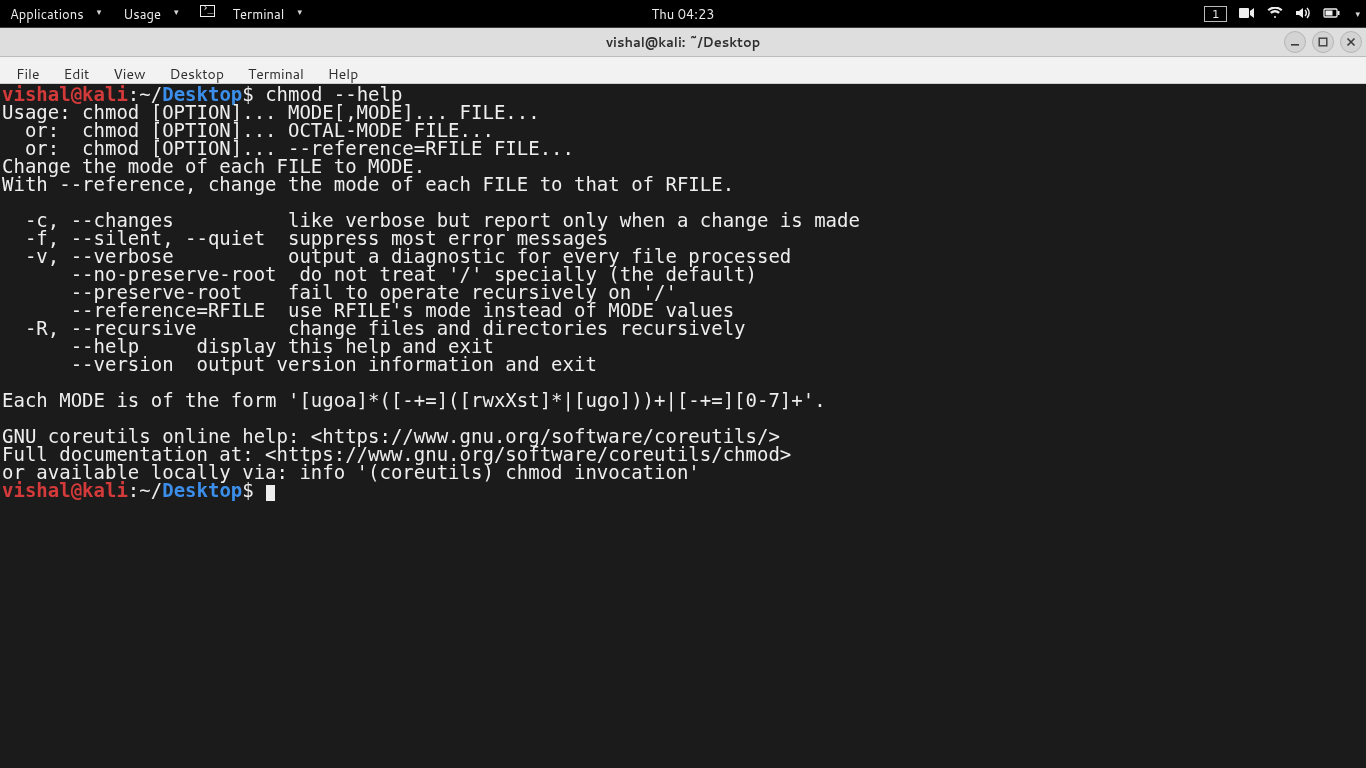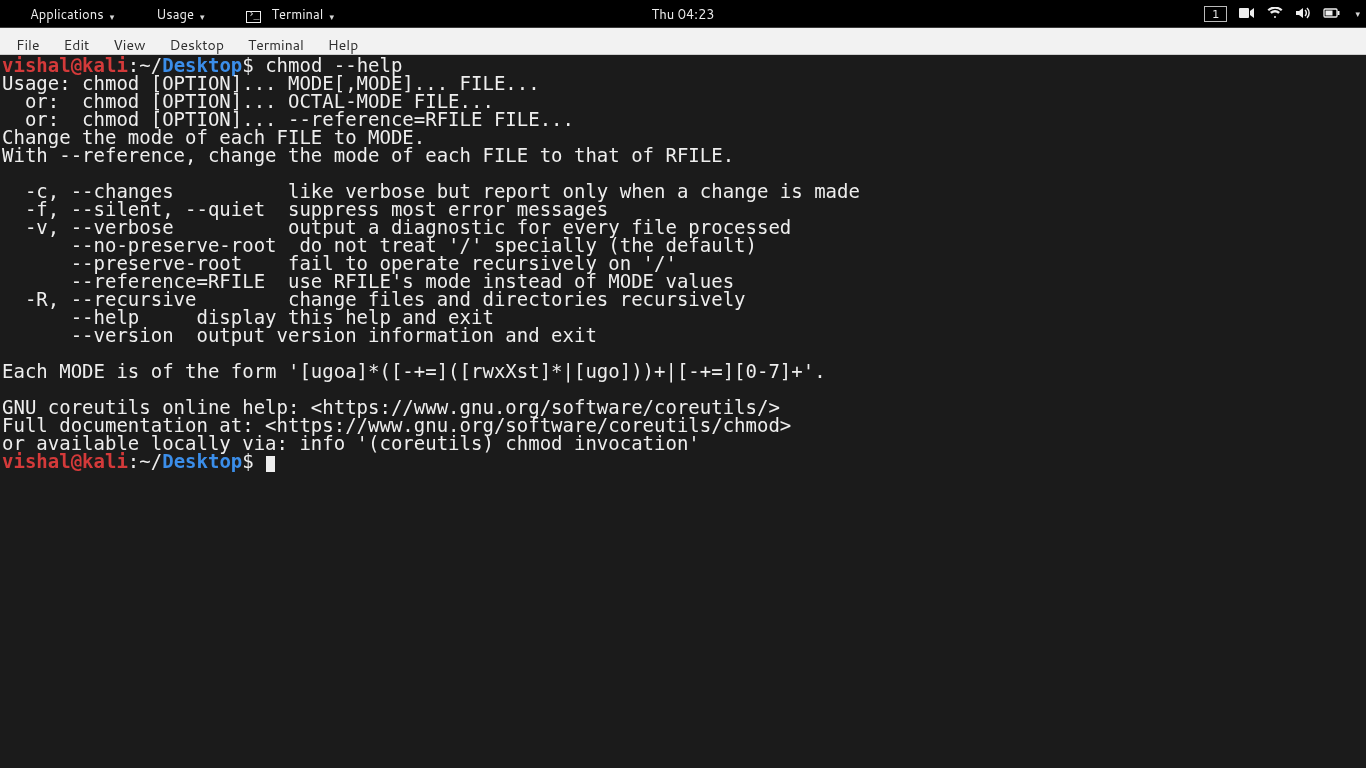--- a/index.html
+++ b/index.html
@@ -8,21 +8,21 @@
     height: 27px;
     background: #000;
     color: #eee;
     display: flex;
     align-items: center;
     font-size: 13px;
     padding: 0 6px;
     user-select: none;
   }
   .topbar .left { display:flex; align-items:center; gap:14px; }
-  .topbar .menu-item { display:flex; align-items:flex-end; gap:4px; padding:2px 4px; cursor:pointer;margin-left:20px; }
+  .topbar .menu-item { display:flex; align-items:flex-start; gap:11px; padding:2px 4px; cursor:pointer; }
   .topbar .center { position:absolute; left:50%; transform:translateX(-50%); }
   .topbar .right { margin-left:auto; display:flex; align-items:center; gap:12px; }
   .topbar svg { fill:#eee; }
   .tri { font-size:9px; opacity:.9; margin-left:2px; }
   .workspace-badge {
     border:1px solid #bbb; padding:0 7px; font-size:12px; color:#eee;
     display:inline-flex; align-items:center; height:16px; line-height:14px;
   }
   .window {
     position:absolute; left:0; top:27px; right:0; bottom:0;
@@ -125,20 +125,40 @@
           <rect x="1" y="2" width="13" height="8" rx="1" fill="none" stroke="#eee" stroke-width="1.3"></rect>
           <rect x="14.5" y="4" width="2" height="4"></rect>
           <rect x="2.5" y="3.5" width="7" height="5"></rect>
         </svg>
     </span>
     <span class="tri">▾</span>
   </div>
 </div>
 
 <div class="window">
+  <div class="titlebar">
+    <span>vishal@kali: ~/Desktop</span>
+    <div class="win-controls">
+      <div class="win-btn">
+        <svg width="10" height="10" viewBox="0 0 10 10">
+            <rect x="1" y="7" width="8" height="1.6" fill="#3c3c3c"></rect>
+          </svg>
+      </div>
+      <div class="win-btn">
+        <svg width="10" height="10" viewBox="0 0 10 10">
+            <rect x="1.2" y="1.2" width="7.6" height="7.6" fill="none" stroke="#3c3c3c" stroke-width="1.4"></rect>
+          </svg>
+      </div>
+      <div class="win-btn">
+        <svg width="10" height="10" viewBox="0 0 10 10">
+            <path d="M1.5 1.5 L8.5 8.5 M8.5 1.5 L1.5 8.5" stroke="#3c3c3c" stroke-width="1.6"></path>
+          </svg>
+      </div>
+    </div>
+  </div>
 
   <div class="menubar">
     <div class="m"><span>File</span></div>
     <div class="m"><span>Edit</span></div>
     <div class="m"><span>View</span></div>
     <div class="m"><span>Desktop</span></div>
     <div class="m"><span>Terminal</span></div>
     <div class="m"><span>Help</span></div>
   </div>
 

